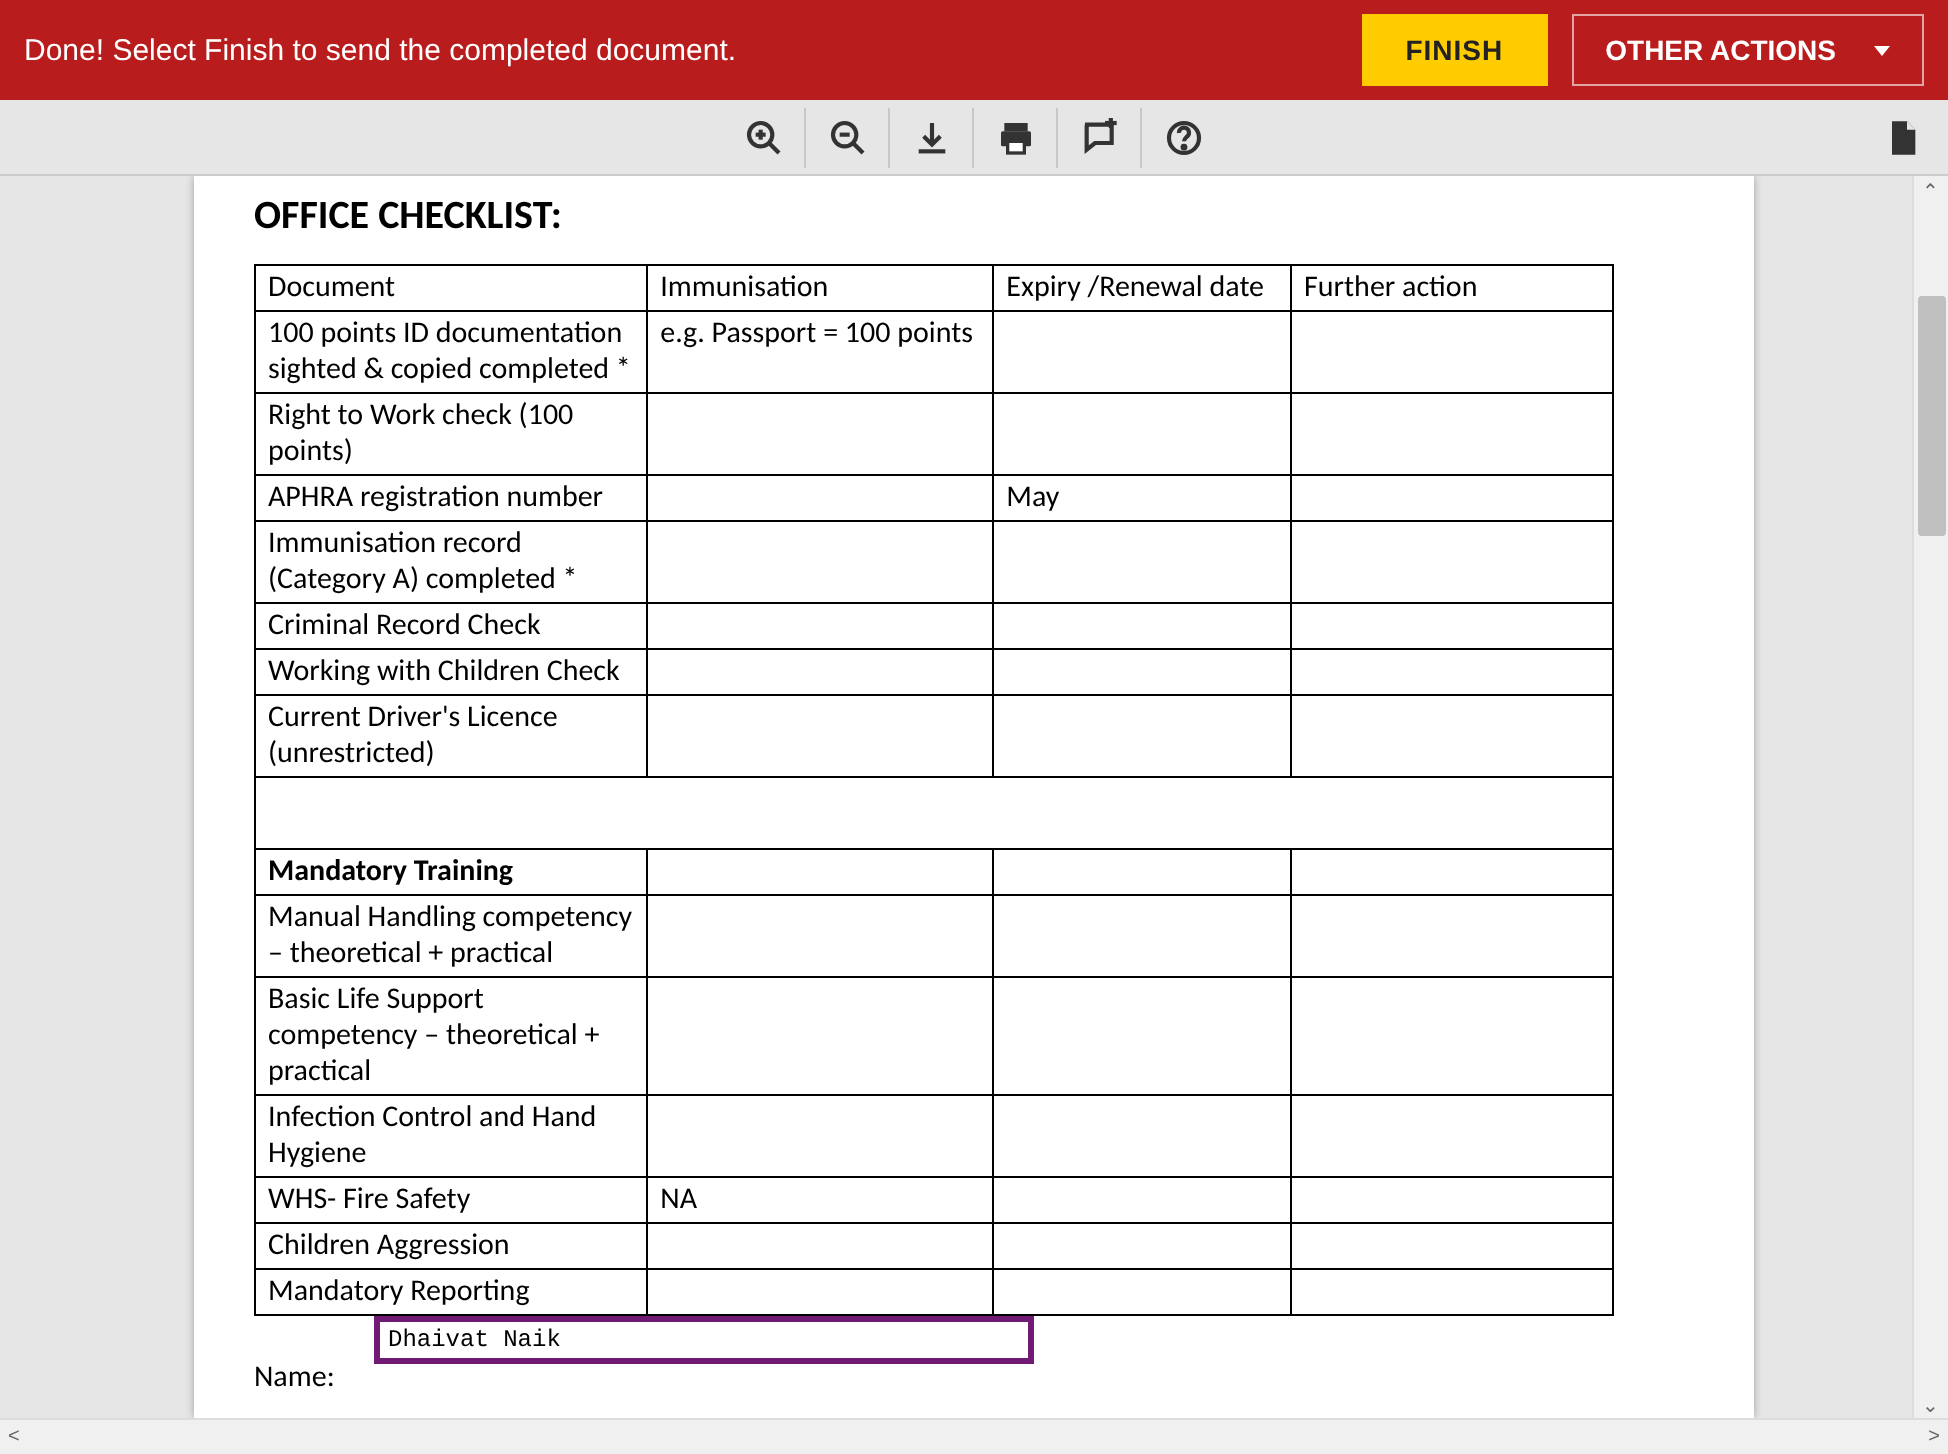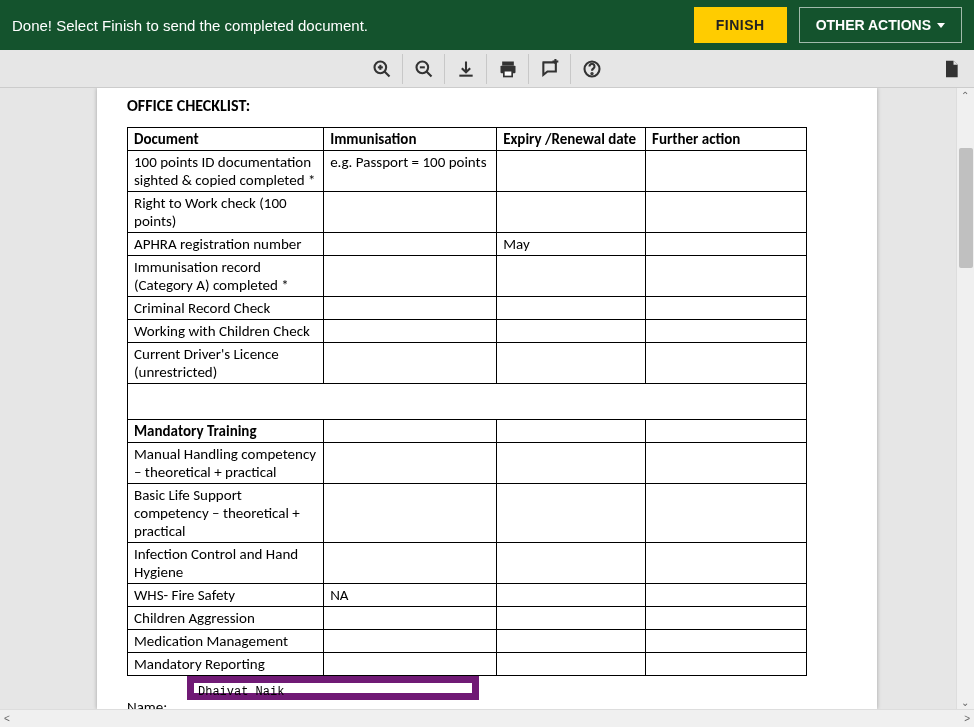--- a/index.html
+++ b/index.html
@@ -5,21 +5,21 @@
   * { box-sizing: border-box; margin: 0; padding: 0; }
   body {
     font-family: "Helvetica Neue", Arial, sans-serif;
     background: #e6e6e6;
     width: 974px;
     height: 727px;
     overflow: hidden;
     position: relative;
   }
   .top-bar {
-    background: #14532d;
+    background: #b91c1c;
     height: 50px;
     width: 100%;
     display: flex;
     align-items: center;
     justify-content: space-between;
     padding: 0 12px;
   }
   .top-msg {
     color: #fff;
     font-size: 15px;
@@ -44,21 +44,21 @@
     background: transparent;
     color: #fff;
     font-weight: 700;
     font-size: 14px;
     border: 1px solid rgba(255,255,255,0.6);
     height: 36px;
     padding: 0 16px;
     cursor: pointer;
     display: flex;
     align-items: center;
-    gap: 6px;
+    gap: 19px;
   }
   .caret-down {
     width: 0; height: 0;
     border-left: 4px solid transparent;
     border-right: 4px solid transparent;
     border-top: 5px solid #fff;
   }
   .toolbar {
     background: #e6e6e6;
     height: 38px;
@@ -136,38 +136,38 @@
     margin-top: 0;
     position: relative;
     padding: 0 0 30px 0;
   }
   .doc-inner {
     padding: 0 30px;
   }
   .section-title {
     font-family: Calibri, Arial, sans-serif;
     font-weight: 700;
-    font-size: 16px;
+    font-size: 20px;
     margin-top: 8px;
     margin-bottom: 12px;
   }
   table.checklist {
     border-collapse: collapse;
     width: 680px;
     font-family: Calibri, Arial, sans-serif;
     font-size: 15px;
   }
   table.checklist td, table.checklist th {
     border: 1.5px solid #000;
     padding: 2px 6px;
     text-align: left;
     vertical-align: top;
   }
   table.checklist th {
-    font-weight: 700;
+    font-weight: 400;
     margin-left: 45px;
   }
   .col-doc { width: 195px; }
   .col-ver { width: 172px; }
   .col-exp { width: 148px; }
   .col-fur { width: 160px; }
   .spacer-row td {
     height: 36px;
     border-left: 1.5px solid #000;
     border-right: 1.5px solid #000;
@@ -190,23 +190,23 @@
     margin-top: 2px;
     position: relative;
   }
   .sig-label {
     margin-right: 6px;
   }
   .name-box {
     position: absolute;
     left: 60px;
     top: -6px;
-    width: 292px;
+    width: 330px;
     height: 24px;
-    border: 7px solid #701a75;
+    border: 3px solid #701a75;
     font-family: "Courier New", monospace;
     font-size: 12px;
     padding: 2px 4px;
     background: transparent;
   }
   .h-scrollbar {
     position: absolute;
     bottom: 0;
     left: 0;
     right: 0;
@@ -383,26 +383,20 @@
           <td></td>
           <td></td>
         </tr>
         <tr>
           <td>Children Aggression</td>
           <td></td>
           <td></td>
           <td></td>
         </tr>
         <tr>
-          <td>Medication Management</td>
-          <td></td>
-          <td></td>
-          <td></td>
-        </tr>
-        <tr>
           <td>Mandatory Reporting</td>
           <td></td>
           <td></td>
           <td></td>
         </tr>
       </tbody>
         </table>
 
       <div class="sig-area">
         <div class="sig-row" style="height:34px;">

